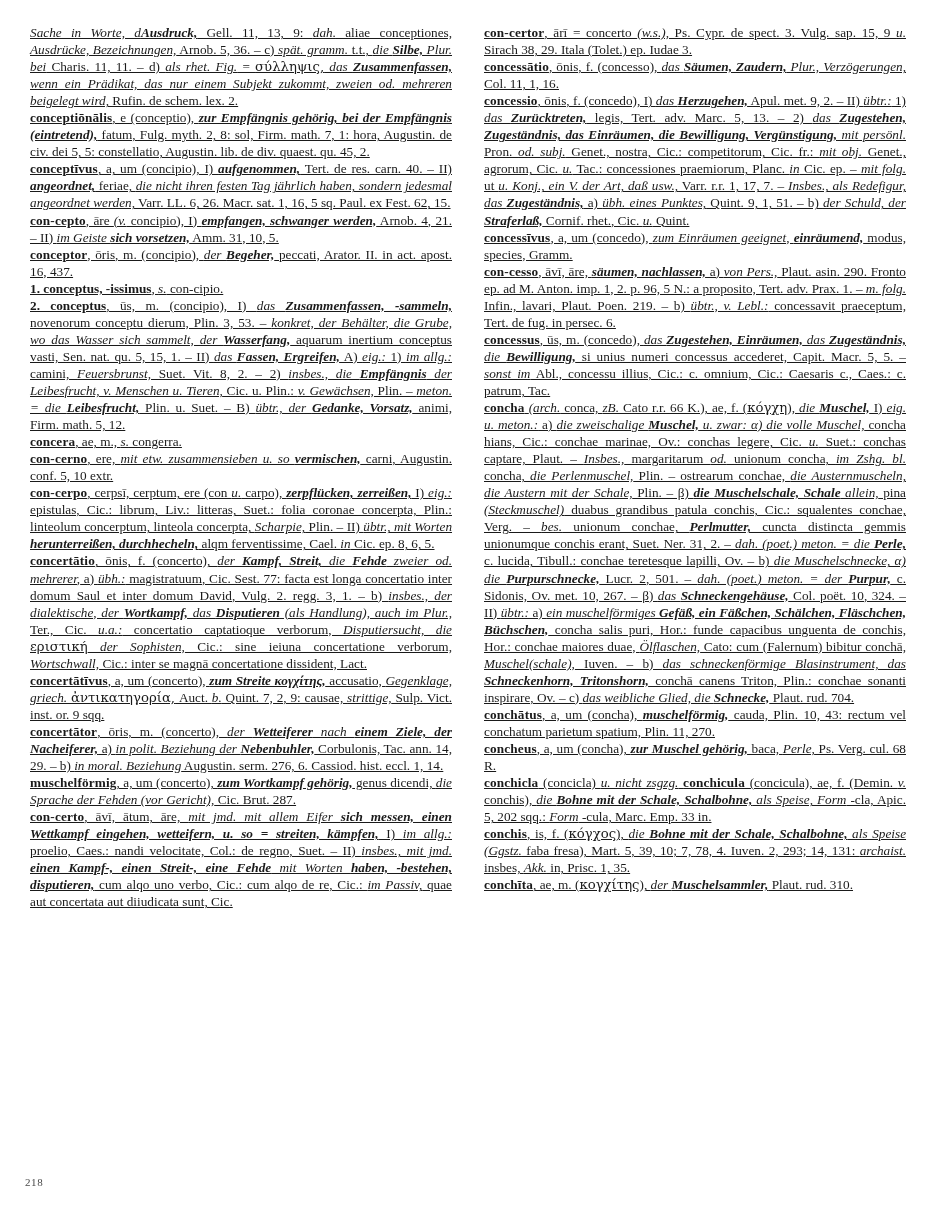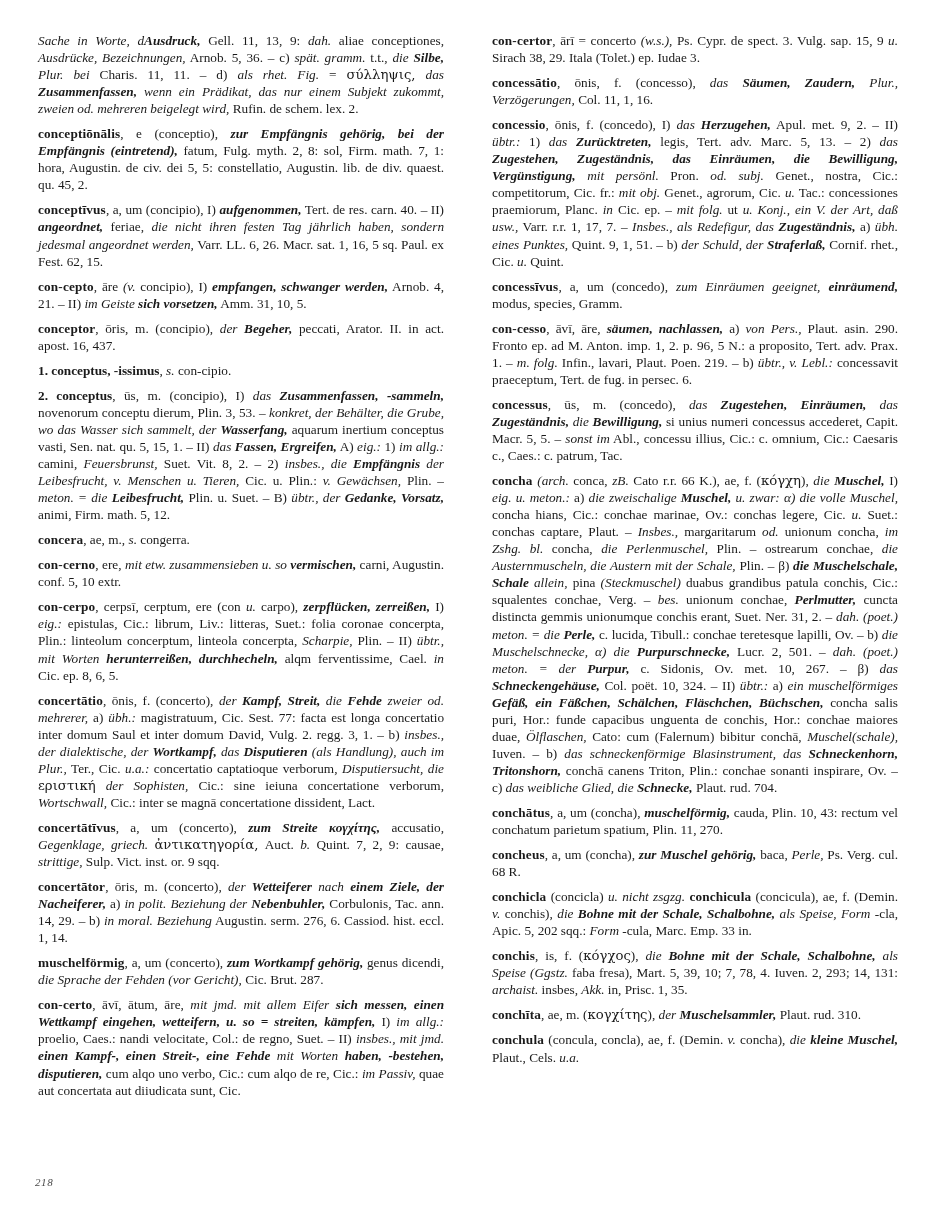--- a/index.html
+++ b/index.html
@@ -34,41 +34,41 @@
   .col {
     width: 422px;
     font-size: 13.25px;
     line-height: 17.05px;
     text-align: justify;
     text-justify: inter-word;
     -webkit-hyphens: none;
     hyphens: none;
   }
   .entry {
-    margin: 8px;
+    margin: 0;
     padding: 0;
     text-indent: 0;
     text-align: justify;
+    text-decoration: underline;
   }
   
   .cont { text-indent: 0; }
   b  { font-weight: bold; font-style: normal; }
   i  { font-style: italic; font-weight: normal; }
   .bi { font-weight: bold; font-style: italic; }
   .gr { font-family: "DejaVu Serif", serif; font-style: normal; }
   .hw { font-weight: bold; letter-spacing: 0.15px; }
   .folio {
     position: absolute;
-    left: 35px;
+    left: 25px;
     top: 1176px;
     font-size: 11px;
     color: #4a4a4a;
     letter-spacing: 0.6px;
     font-family: "Liberation Serif", serif;
-    font-style: italic;
   }
 </style>
 </head>
 <body>
 
 <div class="page">
 
   <div class="columns">
     <div class="col" id="col-left">
         <div class="entry cont"><i>Sache in Worte, d</i><span class="bi">Ausdruck,</span><span> Gell. 11, 13, 9: </span><i>dah.</i><span> aliae conceptiones, </span><i>Ausdrücke, Bezeichnungen,</i><span> Arnob. 5, 36. – c) </span><i>spät. gramm.</i><span> t.t., </span><i>die </i><span class="bi">Silbe,</span><i> Plur. bei</i><span> Charis. 11, 11. – d) </span><i>als rhet. Fig.</i><span> = </span><span class="gr">σύλληψις,</span><i> das </i><span class="bi">Zusammenfassen,</span><i> wenn ein Prädikat, das nur einem Subjekt zukommt, zweien od. mehreren beigelegt wird,</i><span> Rufin. de schem. lex. 2.</span></div>
@@ -93,19 +93,18 @@
         <div class="entry"><b class="hw">concessio</b><span>, ōnis, f. (concedo), I) </span><i>das </i><span class="bi">Herzugehen,</span><span> Apul. met. 9, 2. – II) </span><i>übtr.:</i><span> 1) </span><i>das </i><span class="bi">Zurücktreten,</span><span> legis, Tert. adv. Marc. 5, 13. – 2) </span><i>das </i><span class="bi">Zugestehen, Zugeständnis, das Einräumen, die Bewilligung, Vergünstigung,</span><i> mit persönl.</i><span> Pron. </span><i>od. subj.</i><span> Genet., nostra, Cic.: competitorum, Cic. fr.: </span><i>mit obj.</i><span> Genet., agrorum, Cic. </span><i>u.</i><span> Tac.: concessiones praemiorum, Planc. </span><i>in</i><span> Cic. ep. – </span><i>mit folg.</i><span> ut </span><i>u. Konj., ein V. der Art, daß usw.,</i><span> Varr. r.r. 1, 17, 7. – </span><i>Insbes., als Redefigur, das </i><span class="bi">Zugeständnis,</span><span> a) </span><i>übh. eines Punktes,</i><span> Quint. 9, 1, 51. – b) </span><i>der Schuld, der </i><span class="bi">Straferlaß,</span><span> Cornif. rhet., Cic. </span><i>u.</i><span> Quint.</span></div>
         <div class="entry"><b class="hw">concessīvus</b><span>, a, um (concedo), </span><i>zum Einräumen geeignet, </i><span class="bi">einräumend,</span><span> modus, species, Gramm.</span></div>
         <div class="entry"><b class="hw">con-cesso</b><span>, āvī, āre, </span><span class="bi">säumen, nachlassen,</span><span> a) </span><i>von Pers.,</i><span> Plaut. asin. 290. Fronto ep. ad M. Anton. imp. 1, 2. p. 96, 5 N.: a proposito, Tert. adv. Prax. 1. – </span><i>m. folg.</i><span> Infin., lavari, Plaut. Poen. 219. – b) </span><i>übtr., v. Lebl.:</i><span> concessavit praeceptum, Tert. de fug. in persec. 6.</span></div>
         <div class="entry"><b class="hw">concessus</b><span>, ūs, m. (concedo), </span><i>das </i><span class="bi">Zugestehen, Einräumen,</span><i> das </i><span class="bi">Zugeständnis,</span><i> die </i><span class="bi">Bewilligung,</span><span> si unius numeri concessus accederet, Capit. Macr. 5, 5. – </span><i>sonst im</i><span> Abl., concessu illius, Cic.: c. omnium, Cic.: Caesaris c., Caes.: c. patrum, Tac.</span></div>
         <div class="entry"><b class="hw">concha</b><span> </span><i>(arch.</i><span> conca, </span><i>zB.</i><span> Cato r.r. 66 K.), ae, f. (</span><span class="gr">κόγχη</span><span>), </span><i>die </i><span class="bi">Muschel,</span><span> I) </span><i>eig. u. meton.:</i><span> a) </span><i>die zweischalige </i><span class="bi">Muschel,</span><i> u. zwar: α) die volle Muschel,</i><span> concha hians, Cic.: conchae marinae, Ov.: conchas legere, Cic. </span><i>u.</i><span> Suet.: conchas captare, Plaut. – </span><i>Insbes.,</i><span> margaritarum </span><i>od.</i><span> unionum concha, </span><i>im Zshg. bl.</i><span> concha, </span><i>die Perlenmuschel,</i><span> Plin. – ostrearum conchae, </span><i>die Austernmuscheln, die Austern mit der Schale,</i><span> Plin. – β) </span><span class="bi">die Muschelschale, Schale</span><i> allein,</i><span> pina </span><i>(Steckmuschel)</i><span> duabus grandibus patula conchis, Cic.: squalentes conchae, Verg. – </span><i>bes.</i><span> unionum conchae, </span><span class="bi">Perlmutter,</span><span> cuncta distincta gemmis unionumque conchis erant, Suet. Ner. 31, 2. – </span><i>dah. (poet.) meton. = die </i><span class="bi">Perle,</span><span> c. lucida, Tibull.: conchae teretesque lapilli, Ov. – b) </span><i>die Muschelschnecke, α) die </i><span class="bi">Purpurschnecke,</span><span> Lucr. 2, 501. – </span><i>dah. (poet.) meton. = der </i><span class="bi">Purpur,</span><span> c. Sidonis, Ov. met. 10, 267. – β) </span><i>das </i><span class="bi">Schneckengehäuse,</span><span> Col. poët. 10, 324. – II) </span><i>übtr.:</i><span> a) </span><i>ein muschelförmiges </i><span class="bi">Gefäß, ein Fäßchen, Schälchen, Fläschchen, Büchschen,</span><span> concha salis puri, Hor.: funde capacibus unguenta de conchis, Hor.: conchae maiores duae, </span><i>Ölflaschen,</i><span> Cato: cum (Falernum) bibitur conchā, </span><i>Muschel(schale),</i><span> Iuven. – b) </span><i>das schneckenförmige Blasinstrument, das </i><span class="bi">Schneckenhorn, Tritonshorn,</span><span> conchā canens Triton, Plin.: conchae sonanti inspirare, Ov. – c) </span><i>das weibliche Glied, die </i><span class="bi">Schnecke,</span><span> Plaut. rud. 704.</span></div>
         <div class="entry"><b class="hw">conchātus</b><span>, a, um (concha), </span><span class="bi">muschelförmig,</span><span> cauda, Plin. 10, 43: rectum vel conchatum parietum spatium, Plin. 11, 270.</span></div>
         <div class="entry"><b class="hw">concheus</b><span>, a, um (concha), </span><span class="bi">zur Muschel gehörig,</span><span> baca, </span><i>Perle,</i><span> Ps. Verg. cul. 68 R.</span></div>
         <div class="entry"><b class="hw">conchicla</b><span> (concicla) </span><i>u. nicht zsgzg.</i><span> </span><b class="hw">conchicula</b><span> (concicula), ae, f. (Demin. </span><i>v.</i><span> conchis), </span><i>die </i><span class="bi">Bohne mit der Schale, Schalbohne,</span><i> als Speise, Form</i><span> -cla, Apic. 5, 202 sqq.: </span><i>Form</i><span> -cula, Marc. Emp. 33 in.</span></div>
         <div class="entry"><b class="hw">conchis</b><span>, is, f. (</span><span class="gr">κόγχος</span><span>), </span><i>die </i><span class="bi">Bohne mit der Schale, Schalbohne,</span><i> als Speise (Ggstz.</i><span> faba fresa), Mart. 5, 39, 10; 7, 78, 4. Iuven. 2, 293; 14, 131: </span><i>archaist.</i><span> insbes, </span><i>Akk.</i><span> in, Prisc. 1, 35.</span></div>
         <div class="entry"><b class="hw">conchīta</b><span>, ae, m. (</span><span class="gr">κογχίτης</span><span>), </span><i>der </i><span class="bi">Muschelsammler,</span><span> Plaut. rud. 310.</span></div>
-        <div class="entry"><b class="hw">conchula</b><span> (concula, concla), ae, f. (Demin. </span><i>v.</i><span> concha), </span><i>die </i><span class="bi">kleine Muschel,</span><span> Plaut., Cels. </span><i>u.a.</i></div>
       </div>
   </div>
 
   <div class="folio">218</div>
 
 </div>
 
 </body></html>

